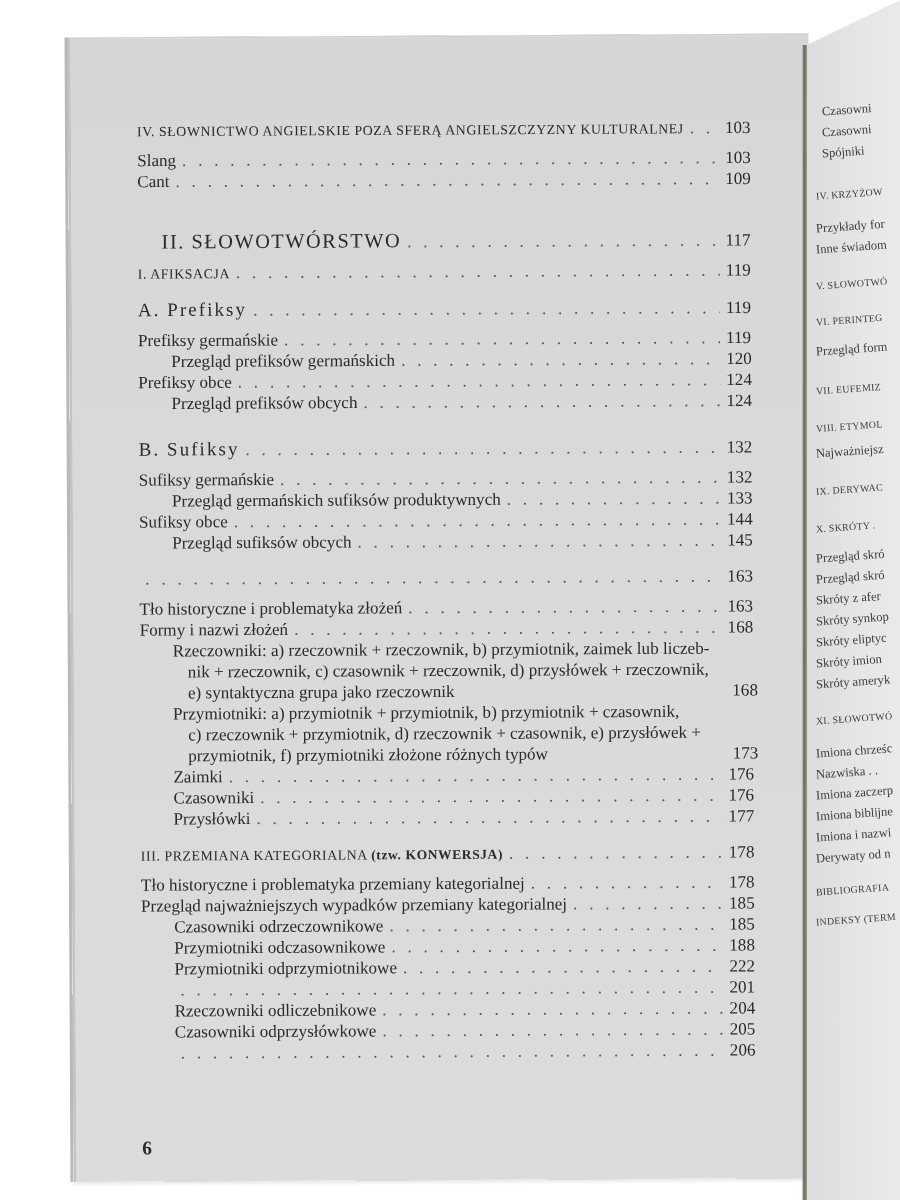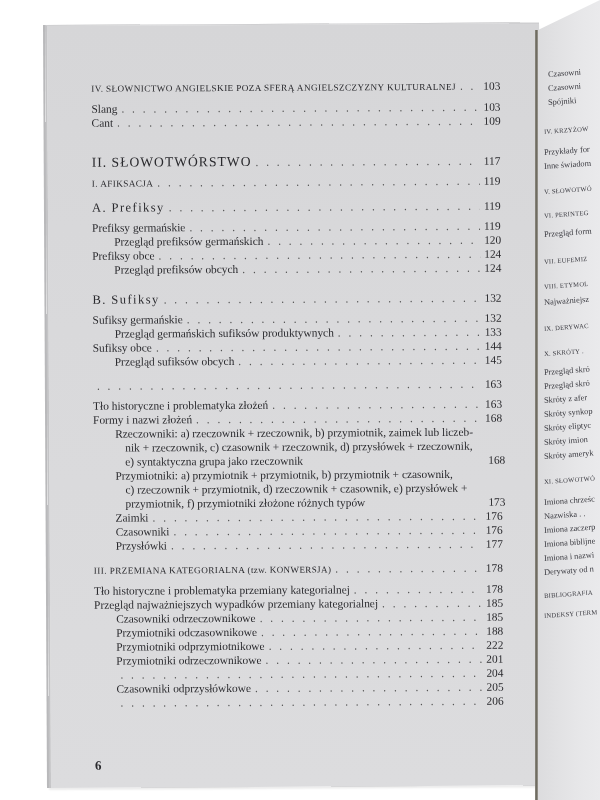--- a/index.html
+++ b/index.html
@@ -38,22 +38,22 @@
     flex: 1 1 auto; overflow: hidden; margin: 0 4px;
     letter-spacing: 5px; color: #555;
   }
   .entry .leader::before {
     content: ". . . . . . . . . . . . . . . . . . . . . . . . . . . . . . . . . . . . . . . . . . . . . . . . . . . . . . . . . . . . . . . . .";
     letter-spacing: 2.5px;
   }
   .entry .num { flex: 0 0 auto; text-align: left; min-width: 20px; }
   .indent1 { padding-left: 22px; }
   .smallcaps { font-size: 9.2px; letter-spacing: 0.4px; text-transform: uppercase; }
-  .smallcaps .paren { text-transform: none; font-size: 9px; }
-  .part-title { font-size: 13.6px; letter-spacing: 1px; }
+  .smallcaps .paren { text-transform: none; font-size: 9px; font-weight: bold; }
+  .part-title { font-size: 13.6px; letter-spacing: 1px; margin-left: 16px; }
   .sub-title { font-size: 12.6px; letter-spacing: 1.4px; }
   .gap-s { margin-top: 6px; }
   .gap-m { margin-top: 10px; }
   .gap-l { margin-top: 26px; }
   .multi { white-space: normal; padding-left: 22px; padding-right: 30px; position: relative; }
   .multi .last-line { display: flex; align-items: baseline; }
   .multi .num-abs { position: absolute; right: 0; bottom: 0; }
   .pagenum {
     position: absolute; left: 44px; top: 732px; font-size: 13px; font-weight: bold;
   }
@@ -223,25 +223,25 @@
       <span class="label">Przymiotniki odczasownikowe</span>
       <span class="leader"></span>
       <span class="num">188</span>
     </div>
     <div class="entry indent1">
       <span class="label">Przymiotniki odprzymiotnikowe</span>
       <span class="leader"></span>
       <span class="num">222</span>
     </div>
     <div class="entry indent1">
-      <span class="label">Przymiotniki odrzeczownikowe</span>
       <span class="leader"></span>
       <span class="num">201</span>
     </div>
     <div class="entry indent1">
+      <span class="label">Rzeczowniki odliczebnikowe</span>
       <span class="leader"></span>
       <span class="num">204</span>
     </div>
     <div class="entry indent1">
       <span class="label">Czasowniki odprzysłówkowe</span>
       <span class="leader"></span>
       <span class="num">205</span>
     </div>
     <div class="entry indent1">
       <span class="leader"></span>

